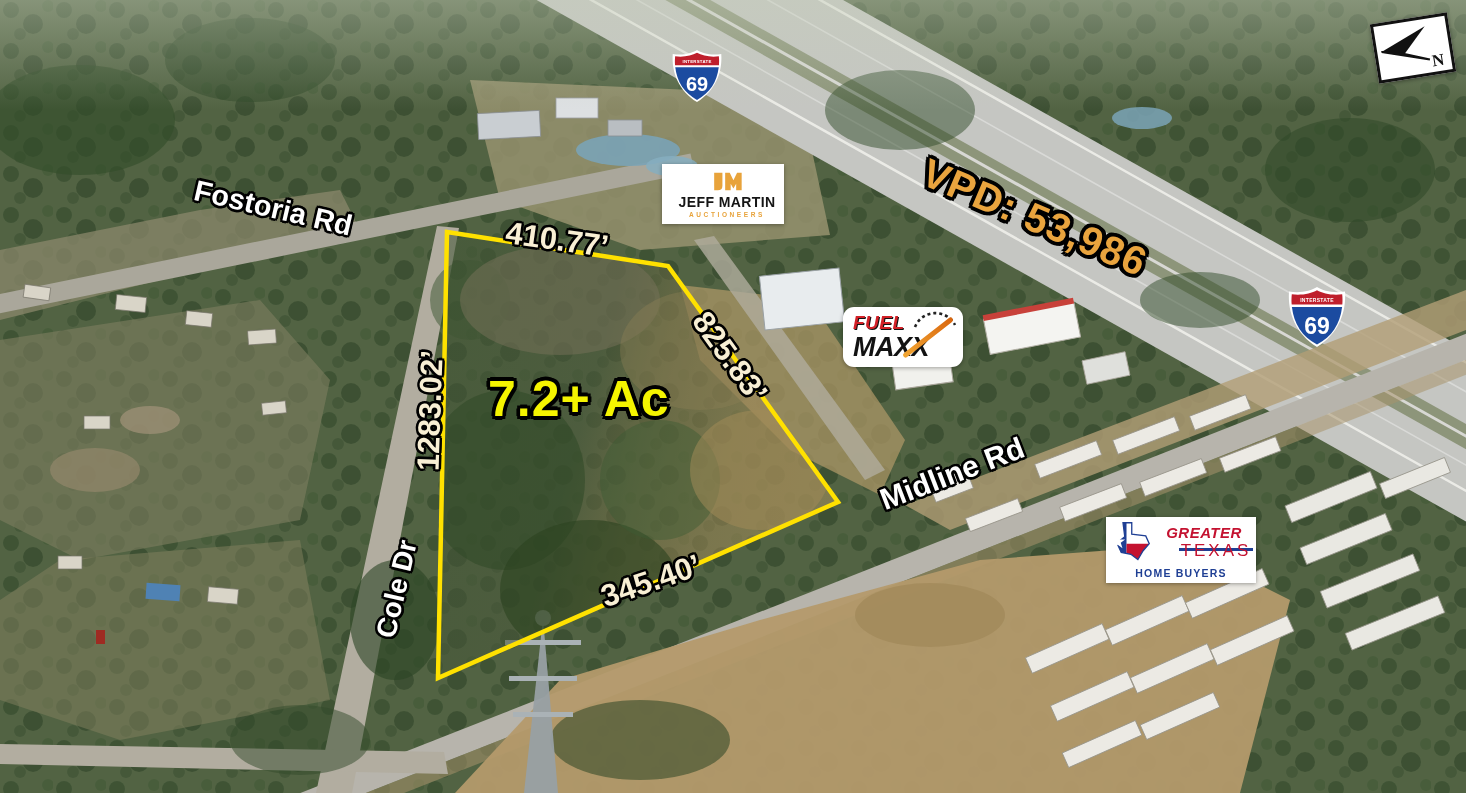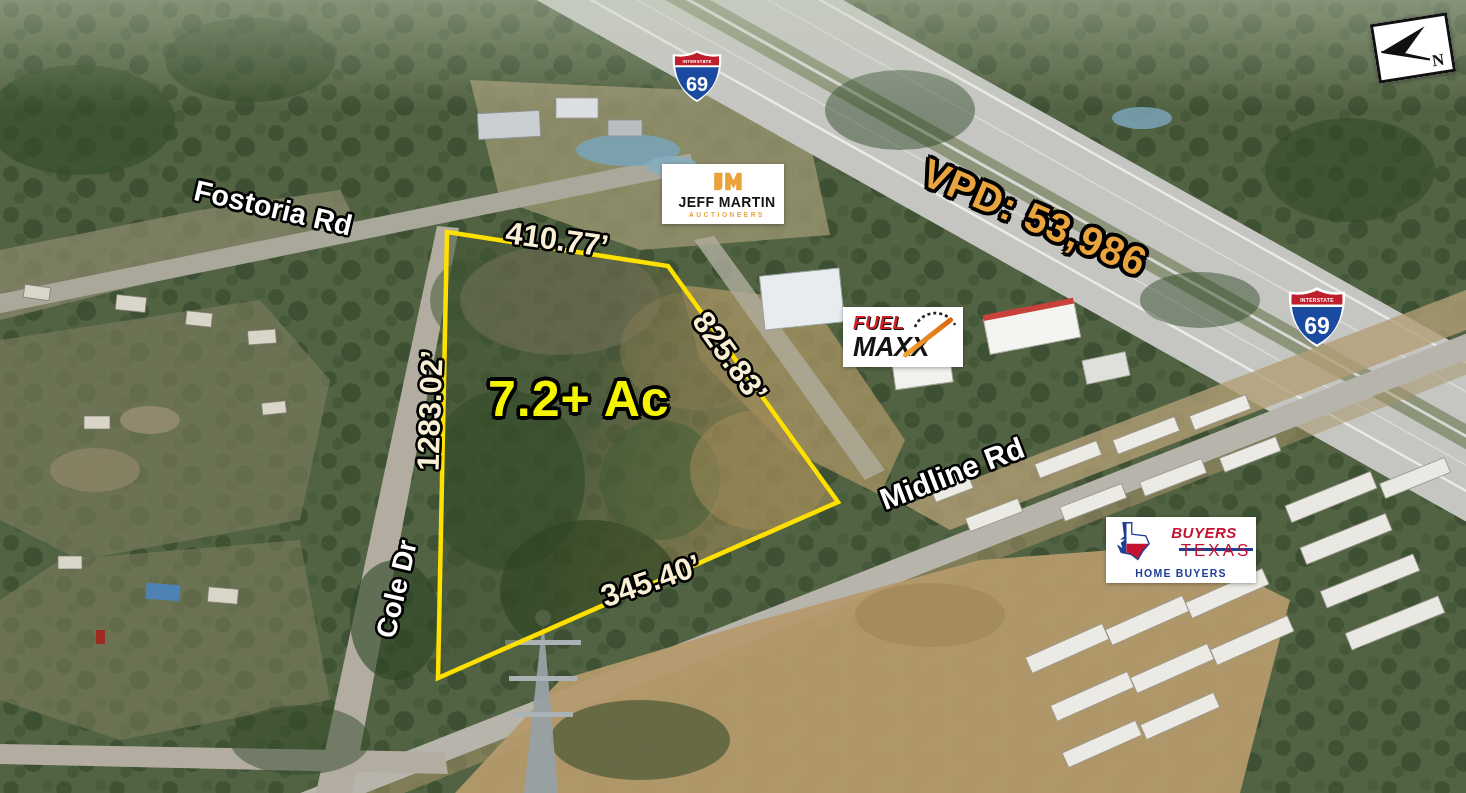--- a/index.html
+++ b/index.html
@@ -15,21 +15,21 @@
   .cream{color:#F8EFD4;font-size:31px;}
   .white-road{color:#ffffff;font-size:28px;font-weight:700;}
   .area{color:#F5F400;font-size:50px;letter-spacing:1px;}
   .gold{color:#E9A43E;font-size:40px;letter-spacing:1px;}
   
   .logobox{position:absolute;background:#fff;display:flex;flex-direction:column;
            align-items:center;justify-content:center;box-shadow:0 1px 4px rgba(0,0,0,.35);padding-left:8px;}
   #jm-logo{left:662px;top:164px;width:114px;height:60px;gap:1px;}
   #jm-logo .jm-title{font-size:14px;font-weight:900;color:#151515;letter-spacing:.4px;}
   #jm-logo .jm-sub{font-size:6.5px;font-weight:700;color:#E8A33B;letter-spacing:2.6px;}
-  #fm-logo{left:843px;top:307px;width:120px;height:60px;border-radius:0;
+  #fm-logo{left:843px;top:307px;width:120px;height:60px;border-radius:11px;
            align-items:flex-start;padding-left:10px;box-sizing:border-box;overflow:hidden;}
   .fm-fuel{font-size:19px;font-weight:900;font-style:italic;color:#D22027;
            text-shadow:1px 1px 0 #111;letter-spacing:.5px;}
   .fm-maxx{font-size:27px;font-weight:900;font-style:italic;color:#121212;
            letter-spacing:-.5px;margin-top:-2px;}
   .fm-needle{position:absolute;left:54px;top:28px;width:62px;height:5px;border-radius:3px;
              background:linear-gradient(90deg,#f2a733,#d9660e);transform:rotate(-38deg);}
   .fm-arc{position:absolute;right:5px;top:4px;width:46px;height:18px;}
   #gt-logo{left:1106px;top:517px;width:150px;height:66px;padding:3px 4px;box-sizing:border-box;}
   .gt-row{display:flex;align-items:center;gap:4px;}
@@ -269,21 +269,21 @@
           </defs>
         <path d="M16 2 h10 v13 l16 2 4 9 -7 8 -6 10 -8 -6 -11 -2 -5 -11 9 -7 z" fill="#fff"></path>
         <g clip-path="url(#txclip)">
           <rect x="0" y="0" width="20" height="48" fill="#1F3F94"></rect>
           <rect x="20" y="26" width="28" height="22" fill="#C41230"></rect>
         </g>
         <path d="M16 2 h10 v13 l16 2 4 9 -7 8 -6 10 -8 -6 -11 -2 -5 -11 9 -7 z" fill="none" stroke="#1F3F94" stroke-width="1.5"></path>
         <polygon points="10,15 12.1,21 18.4,21 13.4,24.8 15.4,31 10,27.2 4.6,31 6.6,24.8 1.6,21 7.9,21" fill="#fff"></polygon>
       </svg>
       <div class="gt-col">
-        <div class="gt-greater">BUYERS</div>
+        <div class="gt-greater">GREATER</div>
         <div class="gt-texas">TEXAS</div>
       </div>
     </div>
     <div class="gt-home">HOME BUYERS</div>
   </div>
 
   <div id="compass">
     <svg width="72" height="54" viewBox="0 0 76 58">
       <polygon points="54,8 4,28 28,34" fill="#111"></polygon>
       <polygon points="4,28 54,44 28,34" fill="#fff" stroke="#111" stroke-width="2.2"></polygon>

